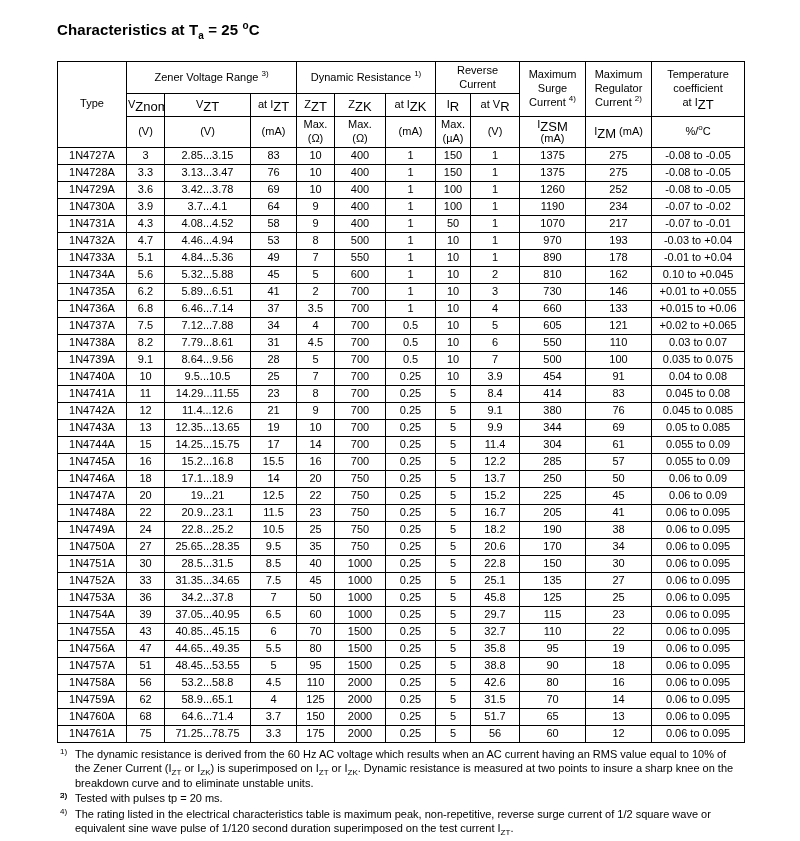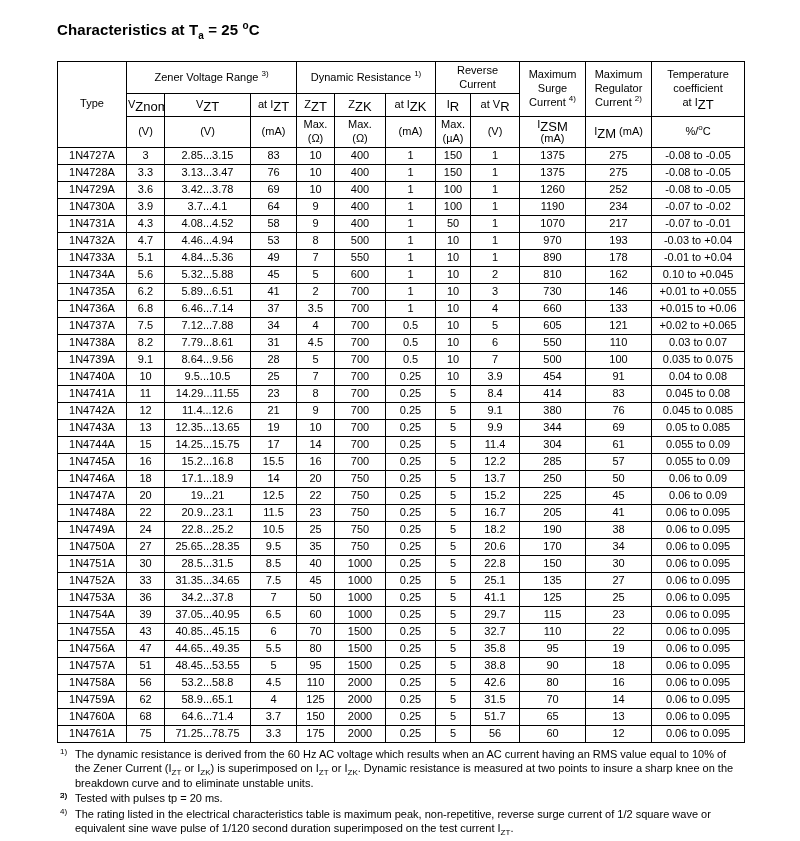--- a/index.html
+++ b/index.html
@@ -456,21 +456,21 @@
         </tr>
         <tr>
           <td>1N4753A</td>
           <td>36</td>
           <td>34.2...37.8</td>
           <td>7</td>
           <td>50</td>
           <td>1000</td>
           <td>0.25</td>
           <td>5</td>
-          <td>41.1</td>
+          <td>45.8</td>
           <td>125</td>
           <td>25</td>
           <td>0.06 to 0.095</td>
         </tr>
         <tr>
           <td>1N4754A</td>
           <td>39</td>
           <td>37.05...40.95</td>
           <td>6.5</td>
           <td>60</td>

